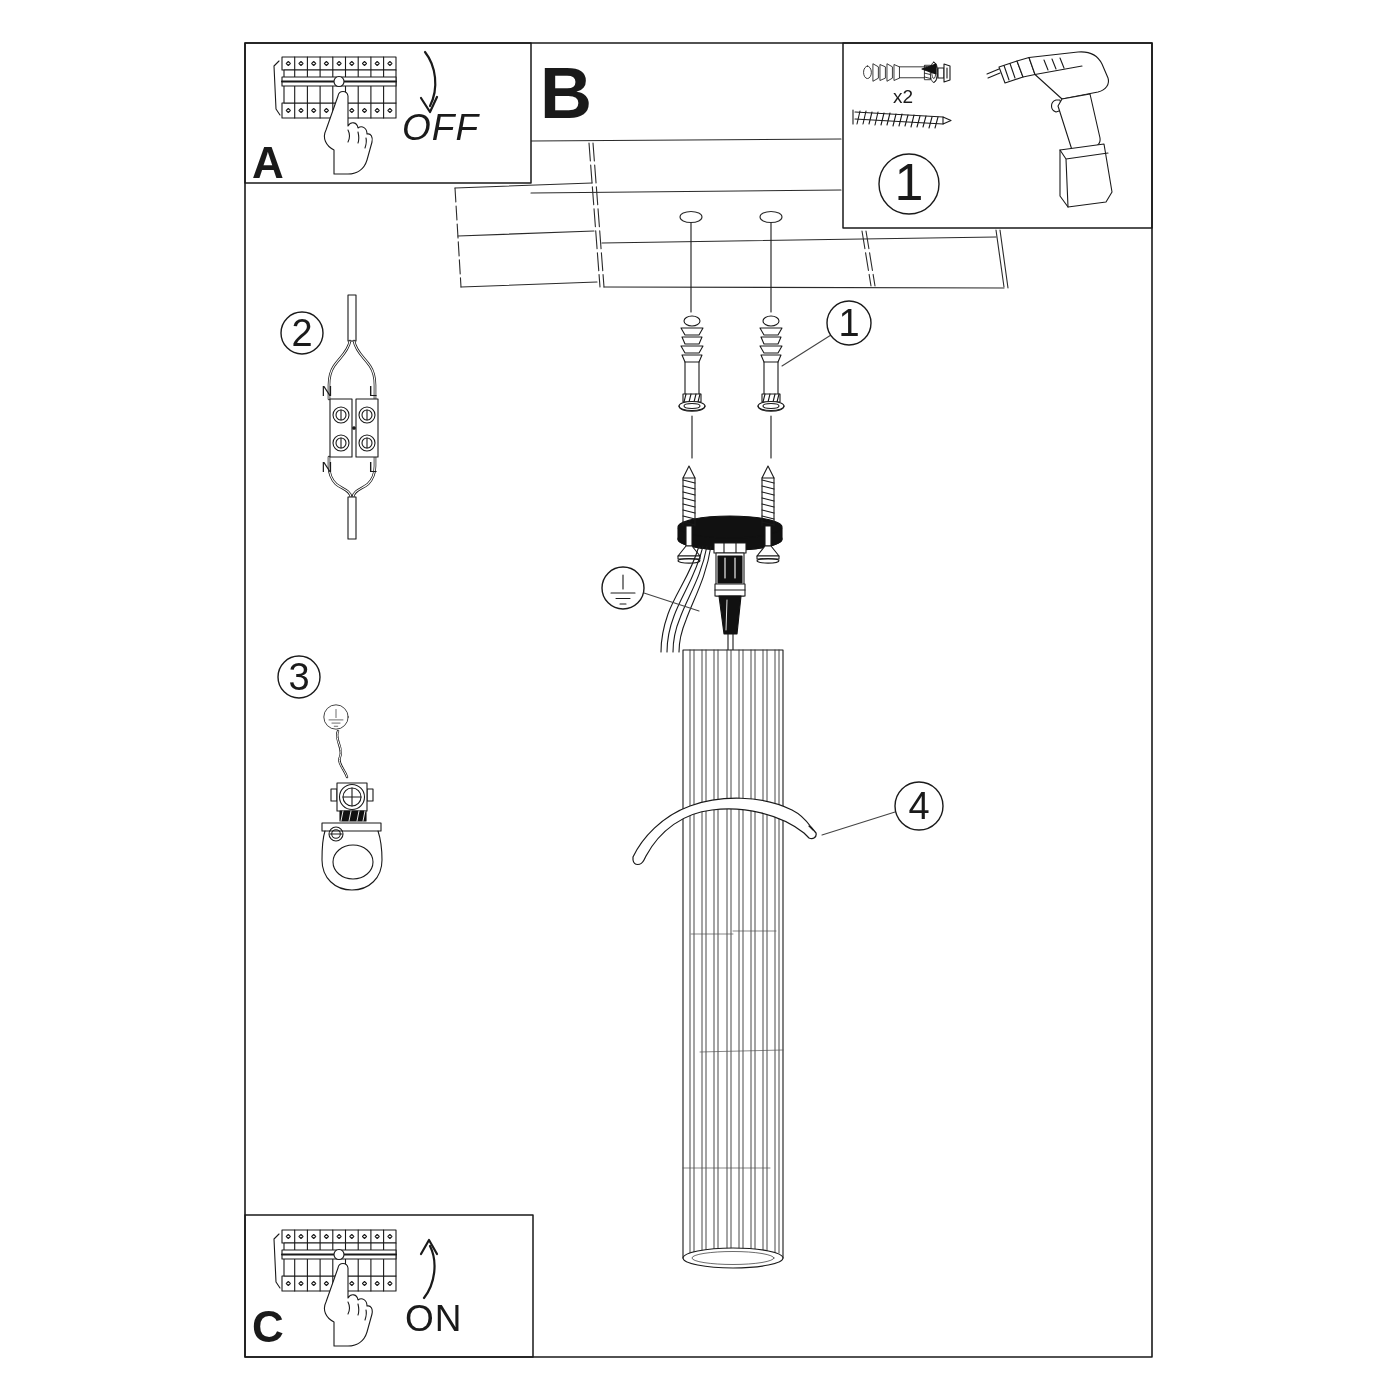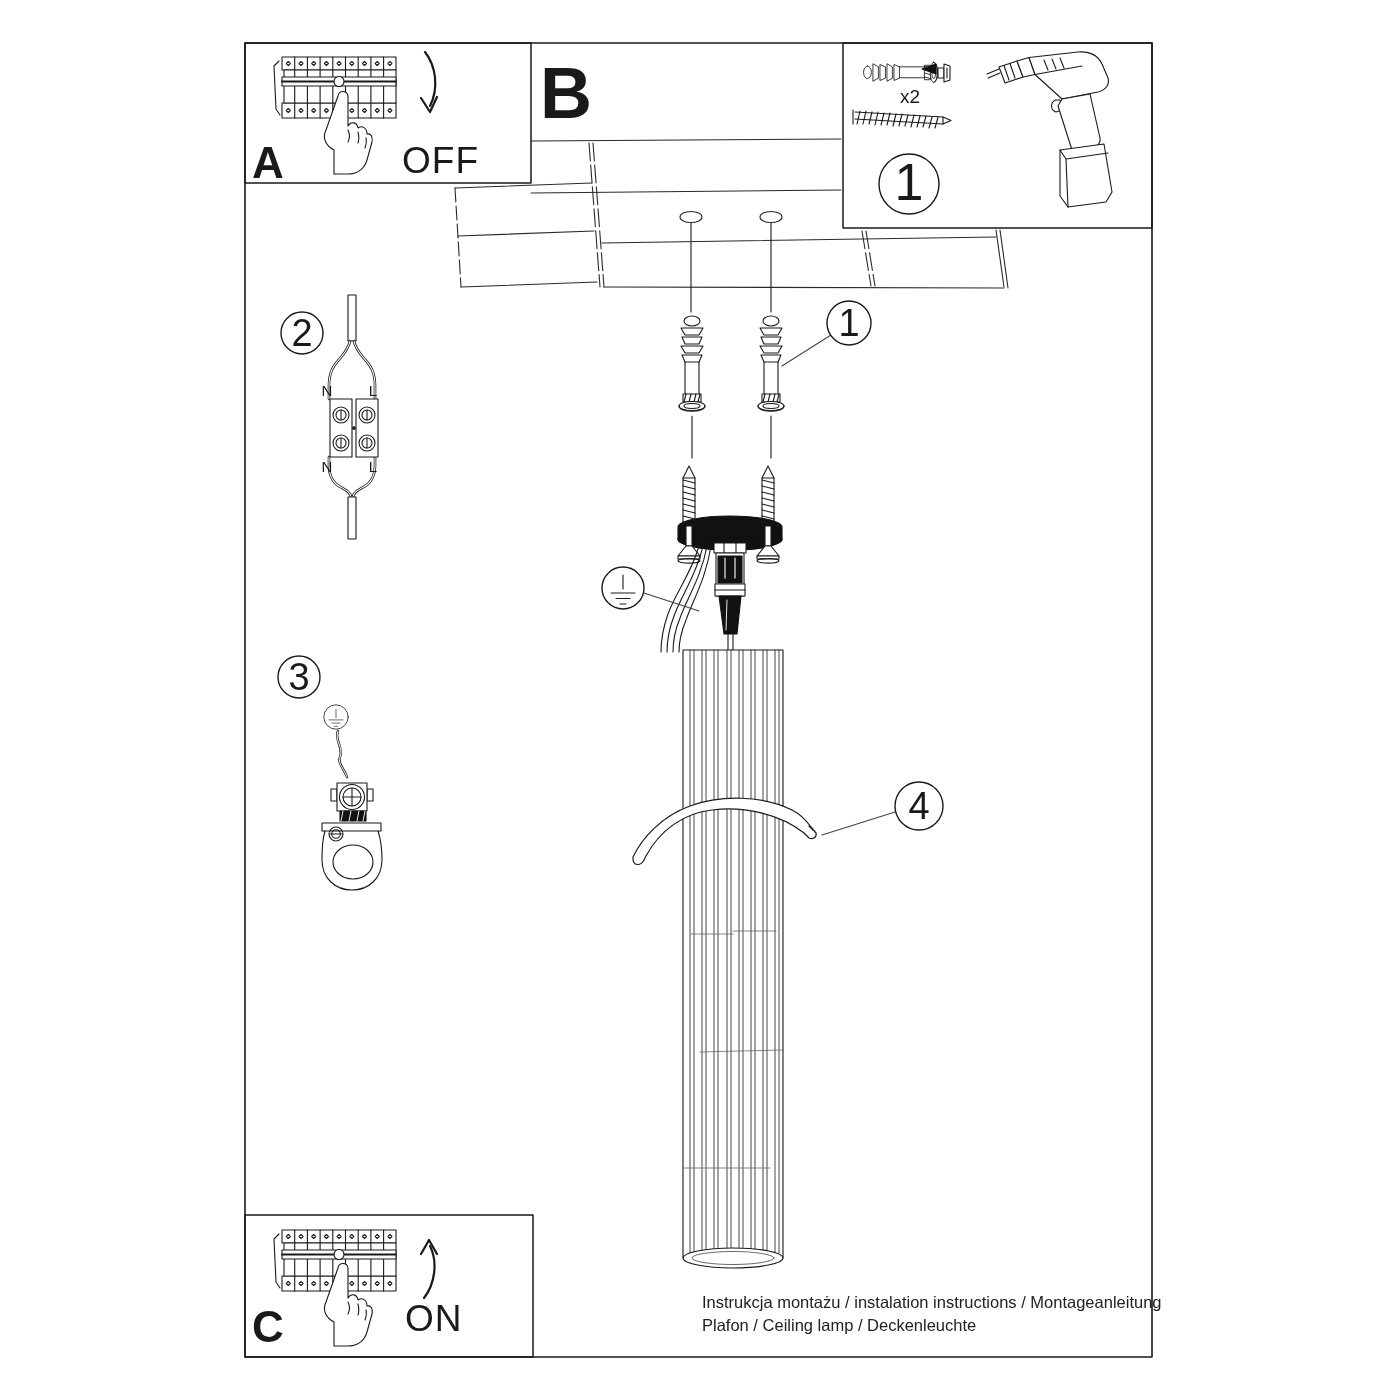--- a/index.html
+++ b/index.html
@@ -6,23 +6,23 @@
   #stage{
     position:relative;width:1400px;height:1400px;background:#ffffff;
     font-family:"Liberation Sans","DejaVu Sans",sans-serif;color:#1a1a1a;overflow:hidden;
   }
   #lineart{position:absolute;left:0;top:0;}
   .txt{position:absolute;white-space:nowrap;color:#1a1a1a;}
   .letter{font-weight:700;}
   .a-label{left:252px;top:138px;font-size:44px;}
   .b-label{left:540px;top:52px;font-size:72px;}
   .c-label{left:252px;top:1302px;font-size:44px;}
-  .off-label{left:402px;top:140px;font-size:37px;letter-spacing:1px;}
+  .off-label{left:402px;top:107px;font-size:37px;letter-spacing:1px;font-style:italic;}
   .on-label{left:405px;top:1298px;font-size:37px;letter-spacing:1px;text-align:center;}
-  .x2-label{left:893px;top:86px;width:34px;text-align:center;font-size:19px;}
+  .x2-label{left:893px;top:86px;width:34px;font-size:19px;}
   .circ-digit{position:absolute;text-align:center;font-weight:400;}
   .d-parts{left:889px;top:156px;width:40px;font-size:52px;line-height:52px;}
   .d-c1{left:829px;top:304px;width:40px;font-size:38px;line-height:38px;}
   .d-c2{left:282px;top:314px;width:40px;font-size:38px;line-height:38px;}
   .d-c3{left:279px;top:658px;width:40px;font-size:38px;line-height:38px;}
   .d-c4{left:899px;top:787px;width:40px;font-size:38px;line-height:38px;}
   .nl{font-size:15px;width:20px;text-align:center;}
   .n-top{left:317px;top:382px;}
   .l-top{left:363px;top:382px;}
   .n-bot{left:317px;top:458px;}
@@ -283,18 +283,14 @@
 <div class="txt circ-digit d-c1">1</div>
 <div class="txt circ-digit d-c2">2</div>
 <div class="txt circ-digit d-c3">3</div>
 <div class="txt circ-digit d-c4">4</div>
 
 <div class="txt nl n-top">N</div>
 <div class="txt nl l-top">L</div>
 <div class="txt nl n-bot">N</div>
 <div class="txt nl l-bot">L</div>
 
-<div class="txt footer">
-  <div>Instrukcja montażu / instalation instructions / Montageanleitung</div>
-  <div>Plafon / Ceiling lamp / Deckenleuchte</div>
+
 </div>
 
-</div>
-
 </body></html>

